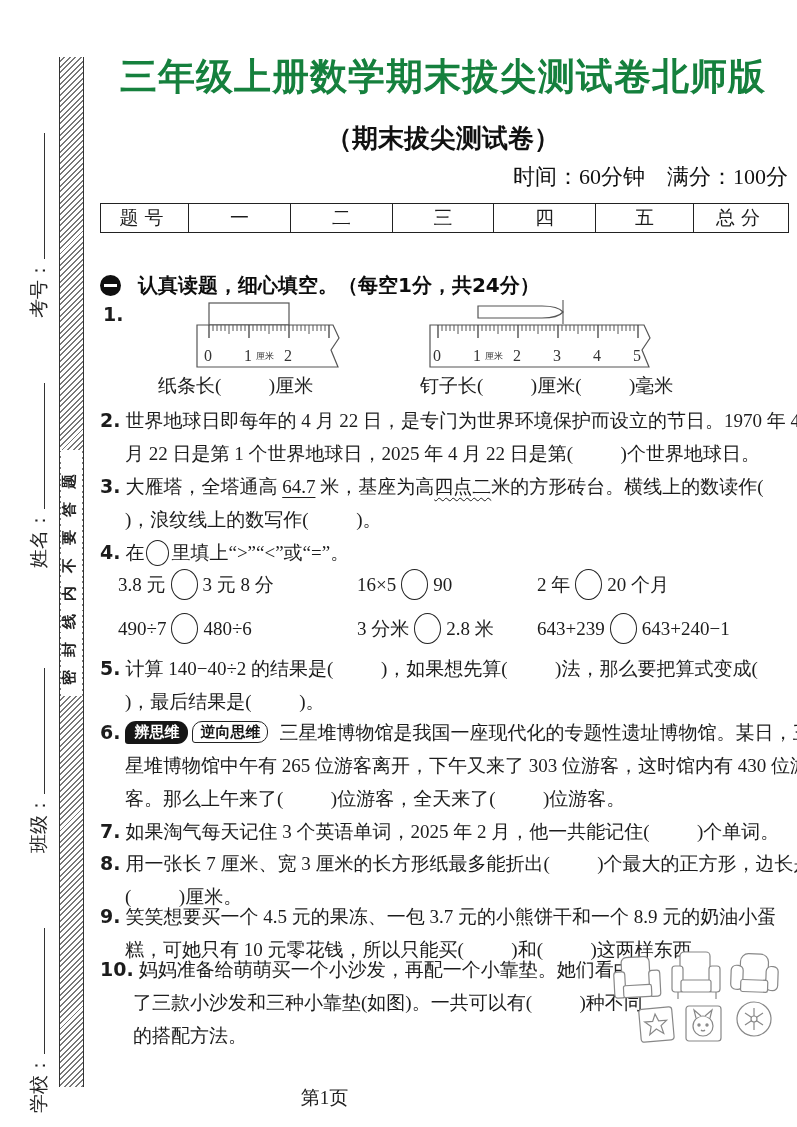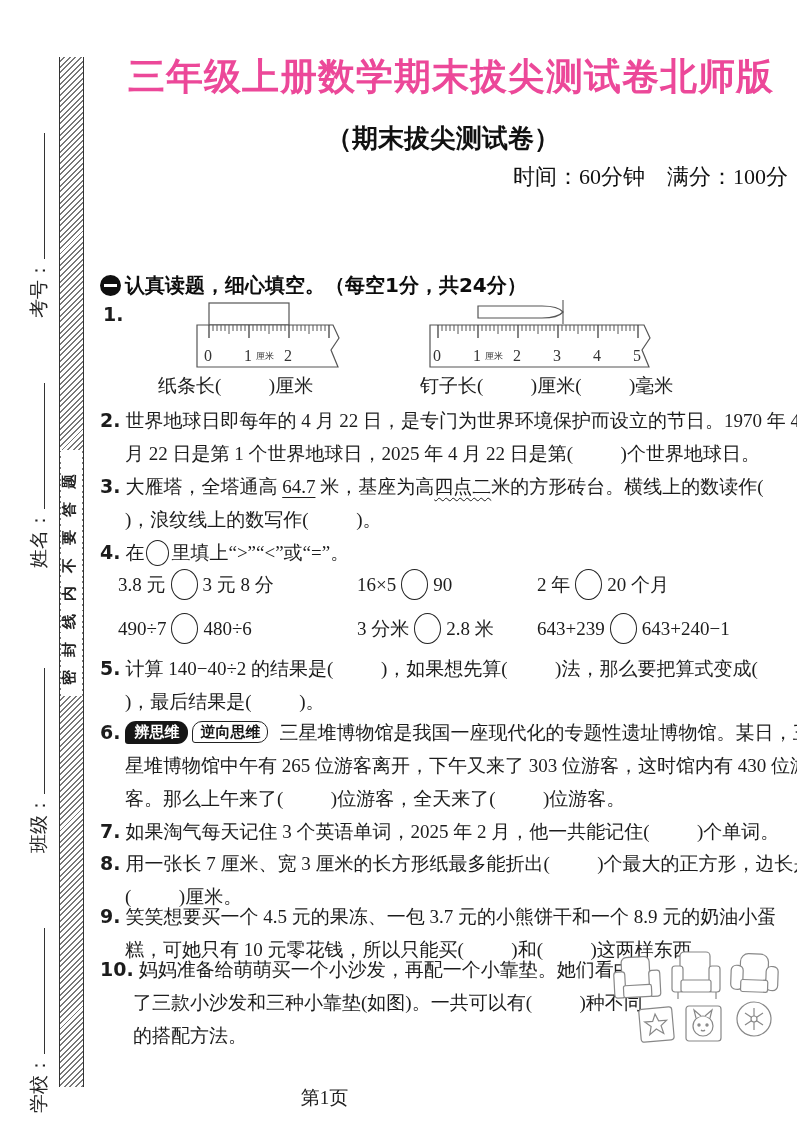--- a/index.html
+++ b/index.html
@@ -21,37 +21,37 @@
     background:repeating-linear-gradient(135deg,#ffffff 0px,#ffffff 2.6px,#787878 2.6px,#787878 4px);
   }
   .seal-window{position:absolute;left:60.5px;top:450px;width:21px;height:246px;background:#fff;}
   .seal-text{
     position:absolute;left:-43px;top:561px;width:230px;height:24px;
     transform:rotate(-90deg);
     font-size:15px;font-weight:bold;letter-spacing:13px;text-align:center;color:#222;white-space:nowrap;
   }
   
   .title{
-    position:absolute;left:104px;top:52px;width:694px;text-align:center;
+    position:absolute;left:96px;top:52px;width:694px;text-align:center;
     font-family:Liberation Serif, serif;
-    font-size:37px;font-weight:900;letter-spacing:1px;color:#ec4899;white-space:nowrap;
+    font-size:37px;font-weight:900;letter-spacing:1px;color:#15803d;white-space:nowrap;
   }
   .subtitle{
     position:absolute;left:96px;top:121px;width:694px;text-align:center;
     font-family:"DejaVu Sans","Liberation Sans",sans-serif;
     font-size:26px;font-weight:bold;color:#111;
   }
   .info{position:absolute;left:96px;top:162px;width:692px;text-align:right;font-size:22px;color:#111;}
   
   .score-table{position:absolute;left:100px;top:203px;border-collapse:collapse;table-layout:fixed;}
   .score-table td{border:1.6px solid #222;height:28px;text-align:center;font-size:19px;padding:0;}
   .score-table .lab{letter-spacing:6px;}
   
   .sec{
-    position:absolute;left:100px;top:272px;display:flex;align-items:center;gap:4px;
+    position:absolute;left:100px;top:272px;display:flex;align-items:center;gap:17px;
     font-family:"DejaVu Sans","Liberation Sans",sans-serif;font-weight:bold;font-size:20px;color:#0d0d0d;
   }
   .sec-icon{width:21px;height:21px;background:#101010;border-radius:50%;position:relative;flex:none;}
   .sec-icon .bar{position:absolute;left:4px;top:9px;width:13px;height:3px;background:#fff;}
   
   .q{
     position:absolute;left:100px;width:688px;
     font-size:19px;line-height:33px;
     padding-left:25px;text-indent:-25px;white-space:pre-wrap;
   }
@@ -107,20 +107,29 @@
   <colgroup>
     <col style="width:88px">
       <col style="width:102px">
       <col style="width:102px">
       <col style="width:101px">
     <col style="width:102px">
       <col style="width:98px">
       <col style="width:95px">
   </colgroup>
   <tbody>
+      <tr>
+    <td class="lab">题号</td>
+    <td>一</td>
+    <td>二</td>
+    <td>三</td>
+    <td>四</td>
+    <td>五</td>
+    <td class="lab">总分</td>
+  </tr>
 </tbody>
   </table>
 
 <div class="sec">
   <span class="sec-icon">
       <span class="bar"></span>
     </span>
   <span>认真读题，细心填空。（每空1分，共24分）</span>
 </div>
 

